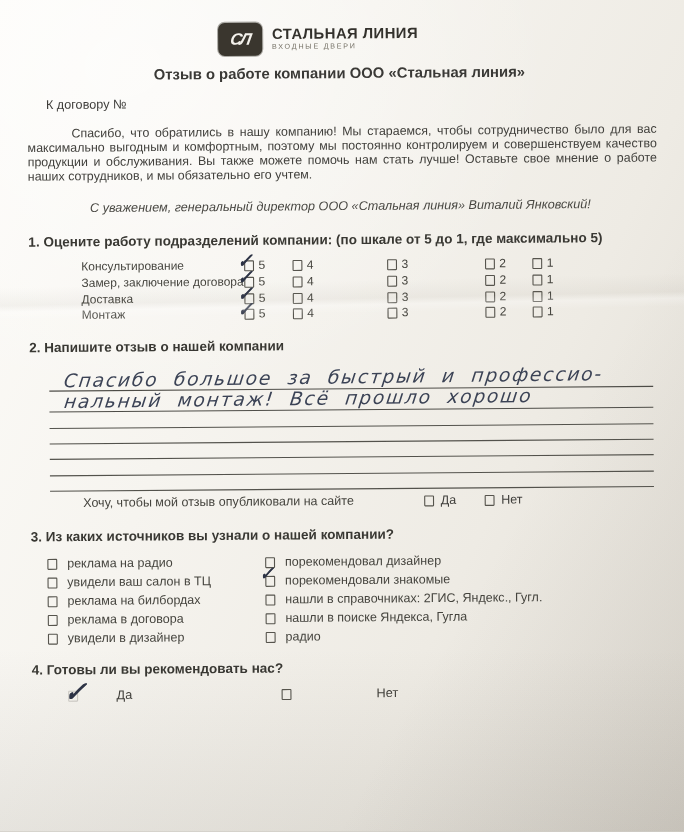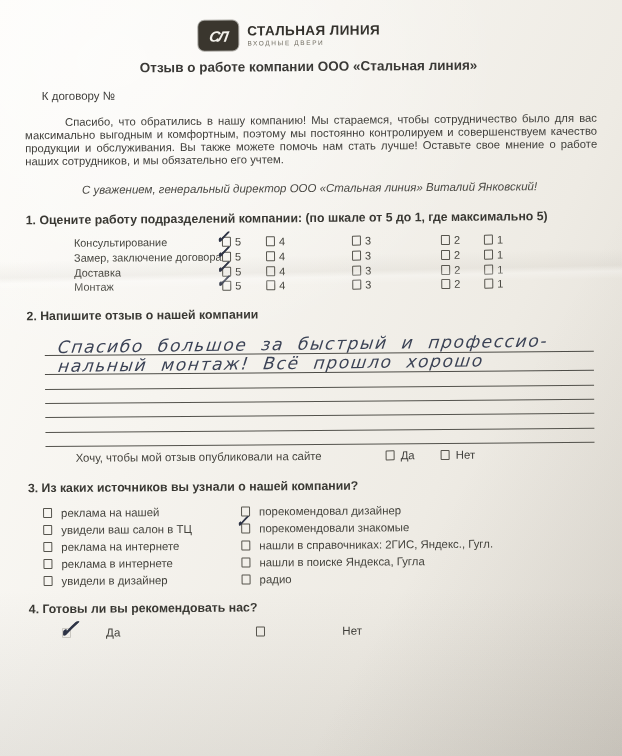--- a/index.html
+++ b/index.html
@@ -247,33 +247,33 @@
             <span class="cb"></span>
             <span>Нет</span>
           </span>
       </div>
 
       <h2 class="h-s3">3.  Из каких источников вы узнали о нашей компании?</h2>
       <div class="sources">
         <div class="src-col left">
           <div class="opt">
               <span class="cb"></span>
-              <span>реклама на нашей</span>
+              <span>реклама на радио</span>
             </div>
           <div class="opt">
               <span class="cb"></span>
               <span>увидели ваш салон в ТЦ</span>
             </div>
           <div class="opt">
               <span class="cb"></span>
-              <span>реклама на интернете</span>
-            </div>
-          <div class="opt">
-              <span class="cb"></span>
-              <span>реклама в интернете</span>
+              <span>реклама на билбордах</span>
+            </div>
+          <div class="opt">
+              <span class="cb"></span>
+              <span>реклама в договора</span>
             </div>
           <div class="opt">
               <span class="cb"></span>
               <span>увидели в дизайнер</span>
             </div>
         </div>
         <div class="src-col">
           <div class="opt">
               <span class="cb"></span>
               <span>порекомендовал дизайнер</span>

